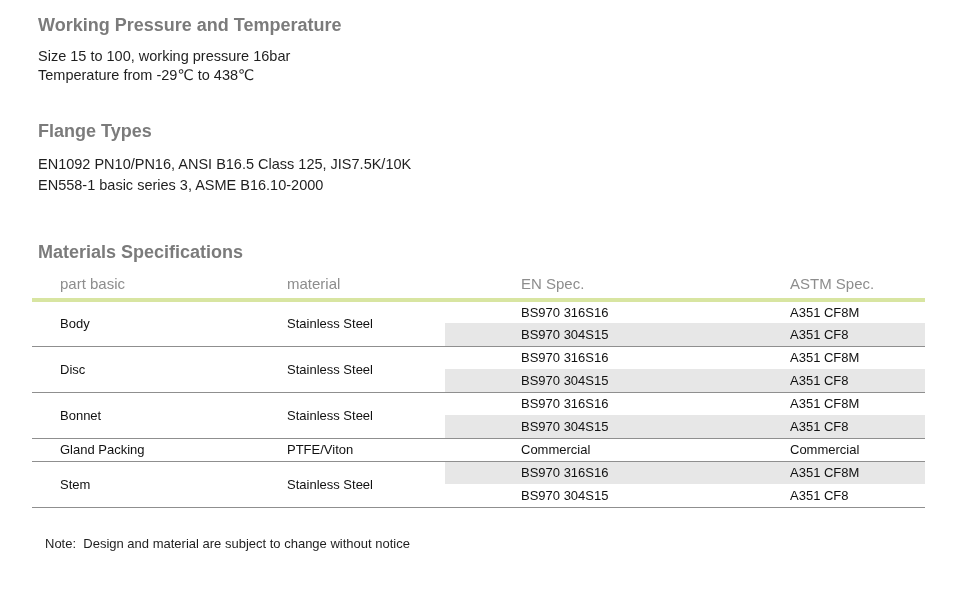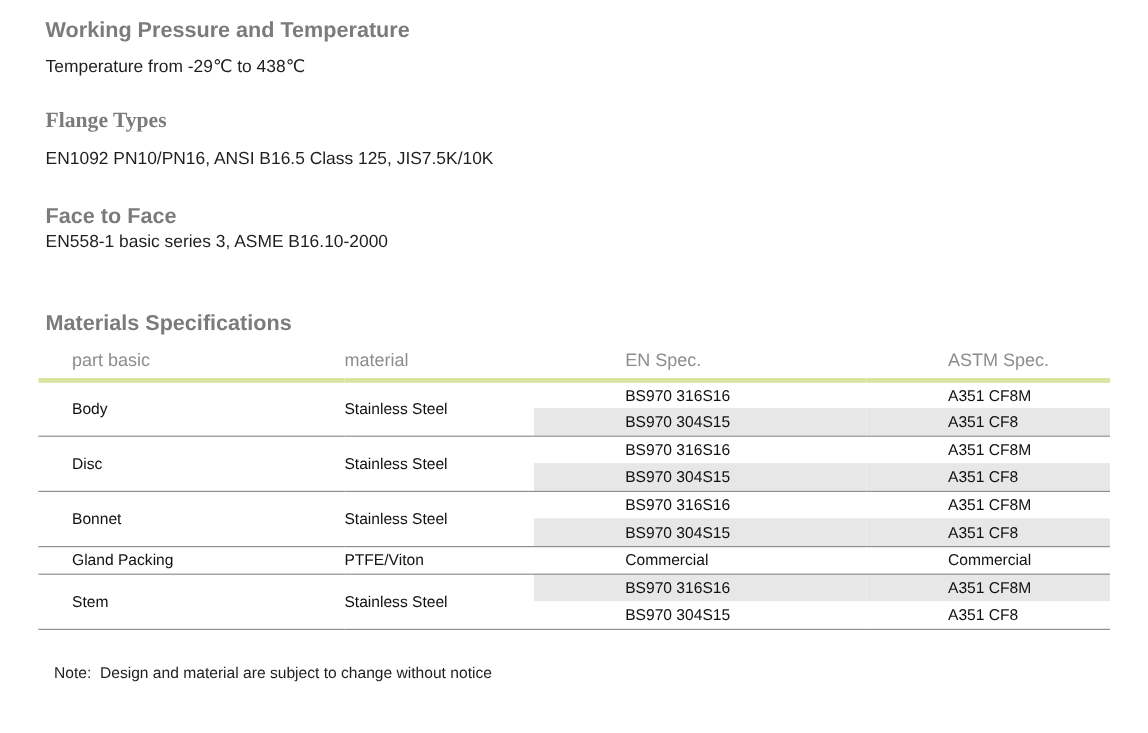--- a/index.html
+++ b/index.html
@@ -15,21 +15,21 @@
     line-height: 21px;
     font-weight: bold;
     color: #7b7b7b;
   }
   .section-text {
     font-size: 14.5px;
     line-height: 19px;
     color: #1f1f1f;
   }
   .s1-text { margin-top: 11px; }
-  .h-flange { margin-top: 24px; font-family: Liberation Serif, serif; }
+  .h-flange { margin-top: 36px; }
   .s2-text { margin-top: 13px; }
   .h-face { margin-top: 27px; }
   .s3-text { margin-top: 2px; }
   .h-materials { margin-top: 47px; }
 
   table.materials {
     margin-top: 5px;
     margin-left: -6px;
     width: 893px;
     border-collapse: collapse;
@@ -72,27 +72,27 @@
     white-space: pre-wrap;
   }
 </style>
 </head>
 <body>
 
 <div class="page">
 
   <h2 class="section-heading">Working Pressure and Temperature</h2>
   <div class="section-text s1-text">
+    <div>Size 15 to 100, working pressure 16bar</div>
     <div>Temperature from -29℃ to 438℃</div>
   </div>
 
   <h2 class="section-heading h-flange">Flange Types</h2>
   <div class="section-text s2-text">EN1092 PN10/PN16, ANSI B16.5 Class 125, JIS7.5K/10K</div>
 
-  <h2 class="section-heading h-face">Face to Face</h2>
   <div class="section-text s3-text">EN558-1 basic series 3, ASME B16.10-2000</div>
 
   <h2 class="section-heading h-materials">Materials Specifications</h2>
 
   <table class="materials">
     <colgroup>
       <col class="w1">
         <col class="w2">
         <col class="w3">
         <col class="w4">

